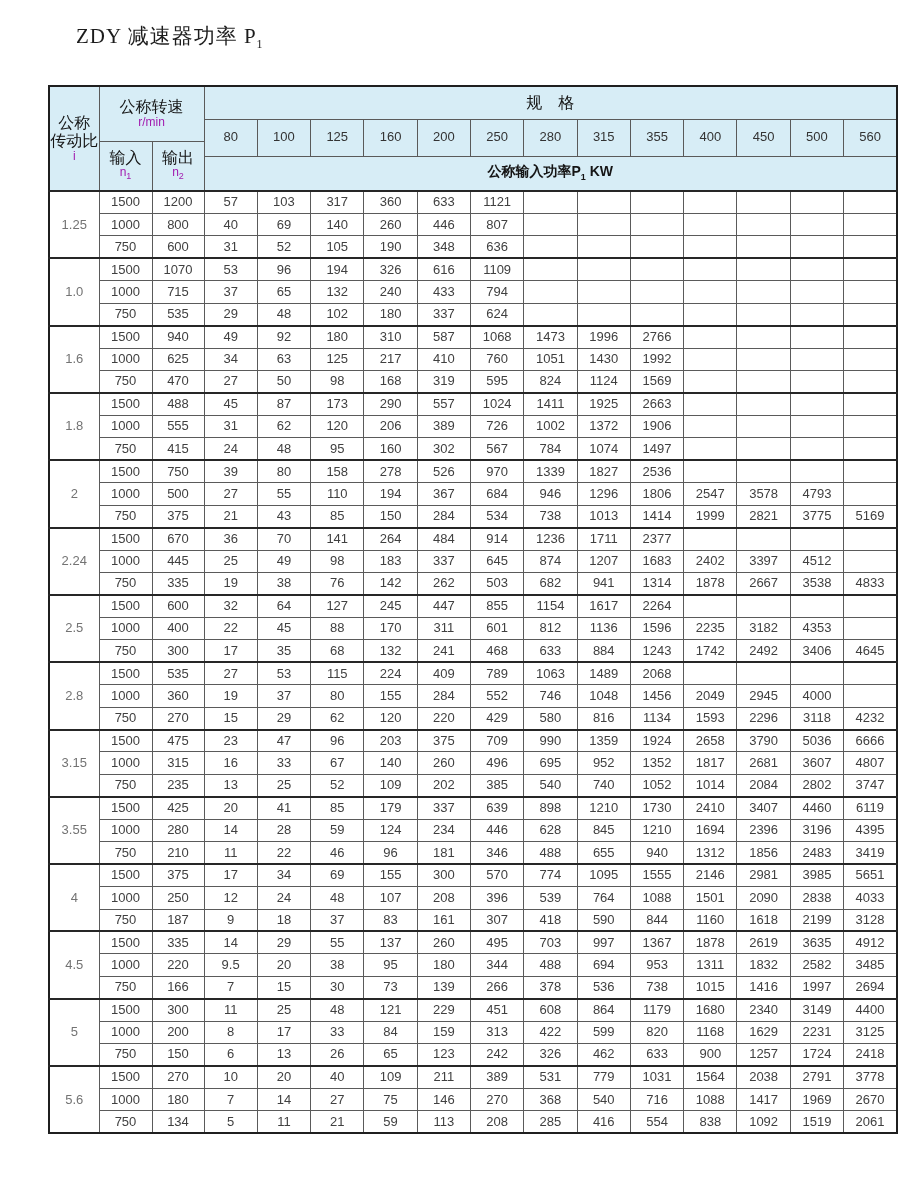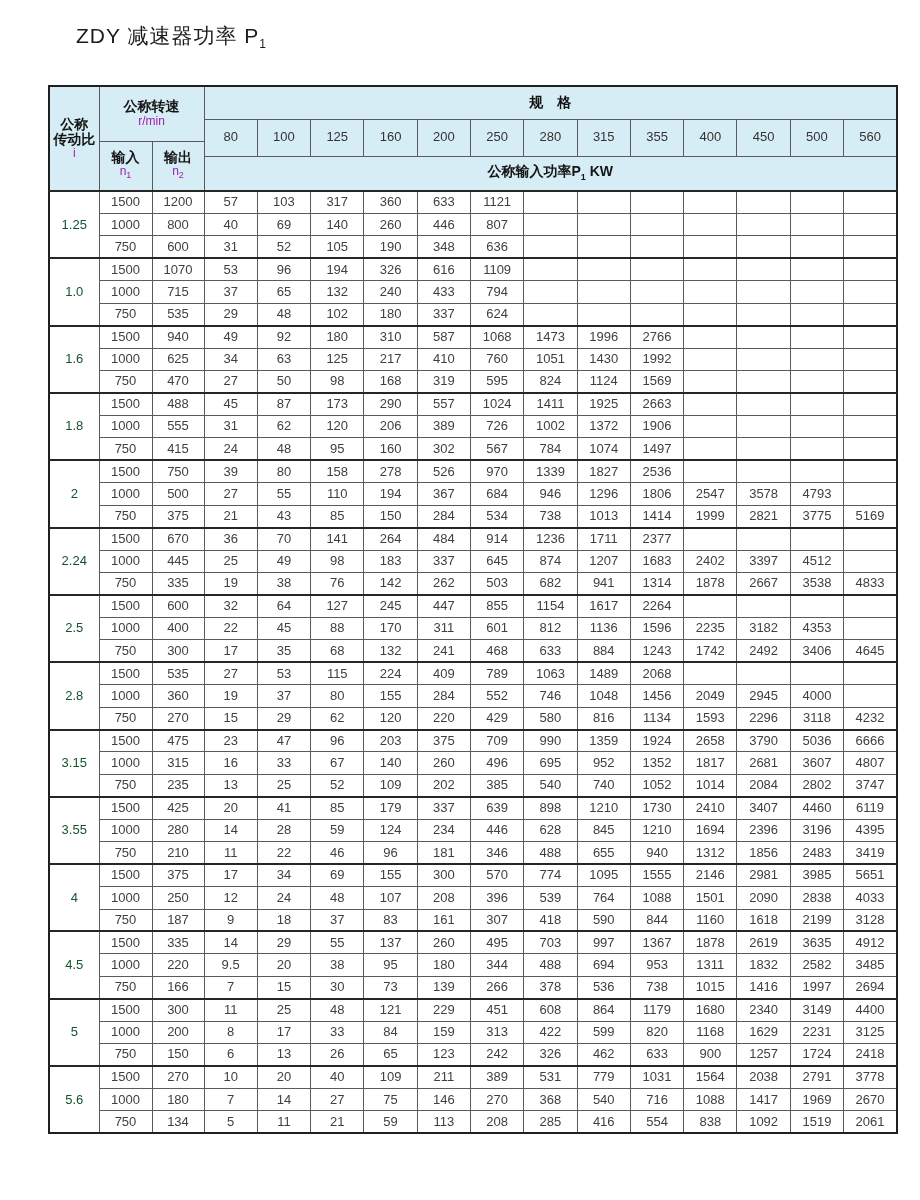--- a/index.html
+++ b/index.html
@@ -1,35 +1,35 @@
 <!DOCTYPE html>
 <html><head>
 <meta charset="utf-8">
 <style>
   html,body{margin:0;padding:0;background:#ffffff;}
   .page{position:relative;width:920px;height:1200px;background:#fff;overflow:hidden;
         font-family:"Liberation Sans","DejaVu Sans",sans-serif;}
-  .title{position:absolute;left:76px;top:22px;font-family:Liberation Sans, sans-serif;
+  .title{position:absolute;left:76px;top:22px;font-family:Liberation Serif, serif;
          font-size:21px;color:#1c1c1c;letter-spacing:1px;white-space:nowrap;}
   .title sub{font-size:12px;}
   table.power{position:absolute;left:48px;top:85px;width:850px;border-collapse:collapse;
          table-layout:fixed;border:2px solid #1f1f1f;}
   col.c-ratio{width:50px;} col.c-n1{width:53px;} col.c-n2{width:52px;}
   th,td{border:1px solid #5a5a5a;text-align:center;vertical-align:middle;
         padding:0;font-size:13px;color:#404040;line-height:1.1;overflow:hidden;}
   thead th{background:#d7edf6;color:#151515;font-weight:normal;}
   thead{border-bottom:2px solid #1f1f1f;}
-  .zh{font-weight:bold;font-size:14px;color:#151515;}
+  .zh{font-weight:normal;font-size:16px;color:#151515;}
   .latin{font-size:12px;color:#a21caf;}
   .latin sub,.pw sub{font-size:9px;}
   tr.hr1{height:33px;} tr.hr2{height:22px;} tr.hr3{height:15px;} tr.hr4{height:35px;border-radius:14px;}
   th.spec-num{font-size:13px;color:#333;font-weight:normal;}
   tbody tr{height:22.45px;}
   tbody tr.block-start td{border-top:2px solid #262626;}
-  td.ratio-cell{color:#14532d;text-align:center;}
+  td.ratio-cell{color:#737373;text-align:center;}
   .pw{font-weight:bold;font-size:14px;color:#151515;}
   .pw .lat{font-weight:bold;font-family:"Liberation Sans",sans-serif;}
 </style>
 </head>
 <body>
 
 <div class="page">
   <div class="title"><span>ZDY 减速器功率 P</span><sub>1</sub></div>
 
   <table class="power">

